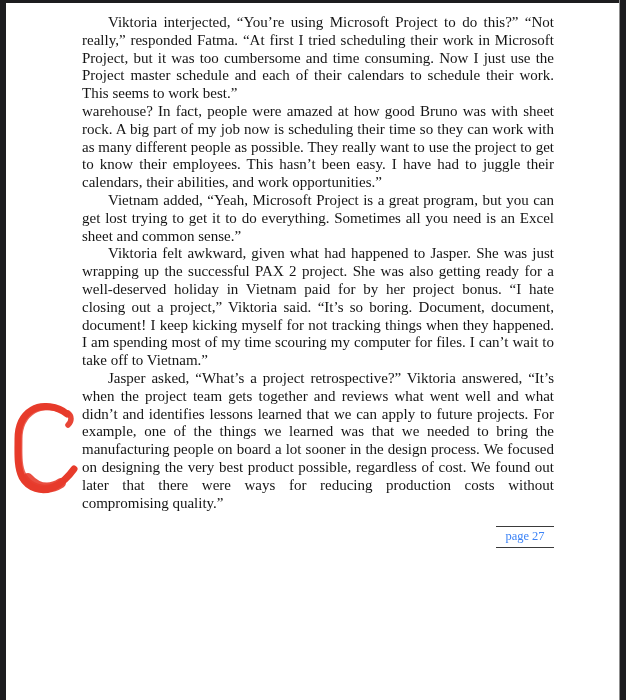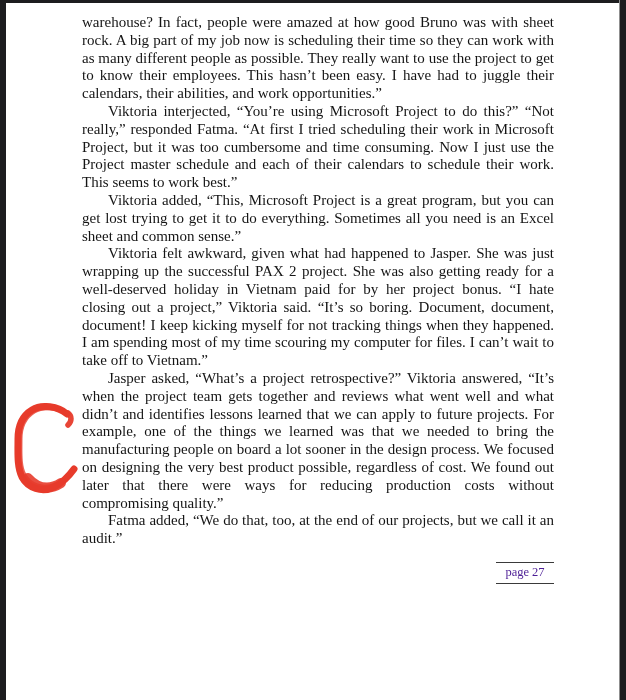--- a/index.html
+++ b/index.html
@@ -40,21 +40,21 @@
   .para-last { text-align-last: justify; }
   .marker-row {
     margin-top: 14px;
     margin-bottom: 13px;
     text-align: right;
   }
   .page-marker {
     display: inline-block;
     font-size: 12.5px;
     line-height: 15px;
-    color: #4c1d95;
+    color: #3b82f6;
     border-top: 1.5px solid #3a3a3a;
     border-bottom: 1.5px solid #3a3a3a;
     padding: 2px 8px 3px 8px;
     min-width: 42px;
     text-align: center;
     text-indent: 0;
   }
   .red-c {
     position: absolute;
     left: 12px;
@@ -68,26 +68,25 @@
 </head>
 <body>
 
 <div class="screen">
 
   <div class="bezel bezel-top"></div>
   <div class="bezel bezel-left"></div>
   <div class="bezel bezel-right"></div>
 
   <div class="text-block">
+    <p class="para">Viktoria interjected, “You’re using Microsoft Project to do this?” “Not really,” responded Fatma. “At first I tried scheduling their work in Microsoft Project, but it was too cumbersome and time consuming. Now I just use the Project master schedule and each of their calendars to schedule their work. This seems to work best.”</p>
     <p class="para para-first">warehouse? In fact, people were amazed at how good Bruno was with sheet rock. A big part of my job now is scheduling their time so they can work with as many different people as possible. They really want to use the project to get to know their employees. This hasn’t been easy. I have had to juggle their calendars, their abilities, and work opportunities.”</p>
-    <p class="para">Viktoria interjected, “You’re using Microsoft Project to do this?” “Not really,” responded Fatma. “At first I tried scheduling their work in Microsoft Project, but it was too cumbersome and time consuming. Now I just use the Project master schedule and each of their calendars to schedule their work. This seems to work best.”</p>
-    <p class="para">Viktoria added, “This, Microsoft Project is a great program, but you can get lost trying to get it to do everything. Sometimes all you need is an Excel sheet and common sense.”</p>
+    <p class="para">Vietnam added, “Yeah, Microsoft Project is a great program, but you can get lost trying to get it to do everything. Sometimes all you need is an Excel sheet and common sense.”</p>
     <p class="para">Viktoria felt awkward, given what had happened to Jasper. She was just wrapping up the successful PAX 2 project. She was also getting ready for a well-deserved holiday in Vietnam paid for by her project bonus. “I hate closing out a project,” Viktoria said. “It’s so boring. Document, document, document! I keep kicking myself for not tracking things when they happened. I am spending most of my time scouring my computer for files. I can’t wait to take off to Vietnam.”</p>
     <p class="para">Jasper asked, “What’s a project retrospective?” Viktoria answered, “It’s when the project team gets together and reviews what went well and what didn’t and identifies lessons learned that we can apply to future projects. For example, one of the things we learned was that we needed to bring the manufacturing people on board a lot sooner in the design process. We focused on designing the very best product possible, regardless of cost. We found out later that there were ways for reducing production costs without compromising quality.”</p>
-    <p class="para">Fatma added, “We do that, too, at the end of our projects, but we call it an audit.”</p>
 
     <div class="marker-row">
       <span class="page-marker">page 27</span>
     </div>
 
   </div>
 
   <svg class="red-c" viewBox="0 0 72 100" xmlns="http://www.w3.org/2000/svg">
     <g fill="none" stroke="#e73b2b" stroke-linecap="round" stroke-linejoin="round">
       <path d="M 55 11 C 46 3, 30 1, 20 7 C 10 13, 6 24, 6 36 C 6 50, 5 64, 10 74 C 16 85, 30 90, 42 84 C 50 80, 57 73, 62 66" stroke-width="7"></path>

